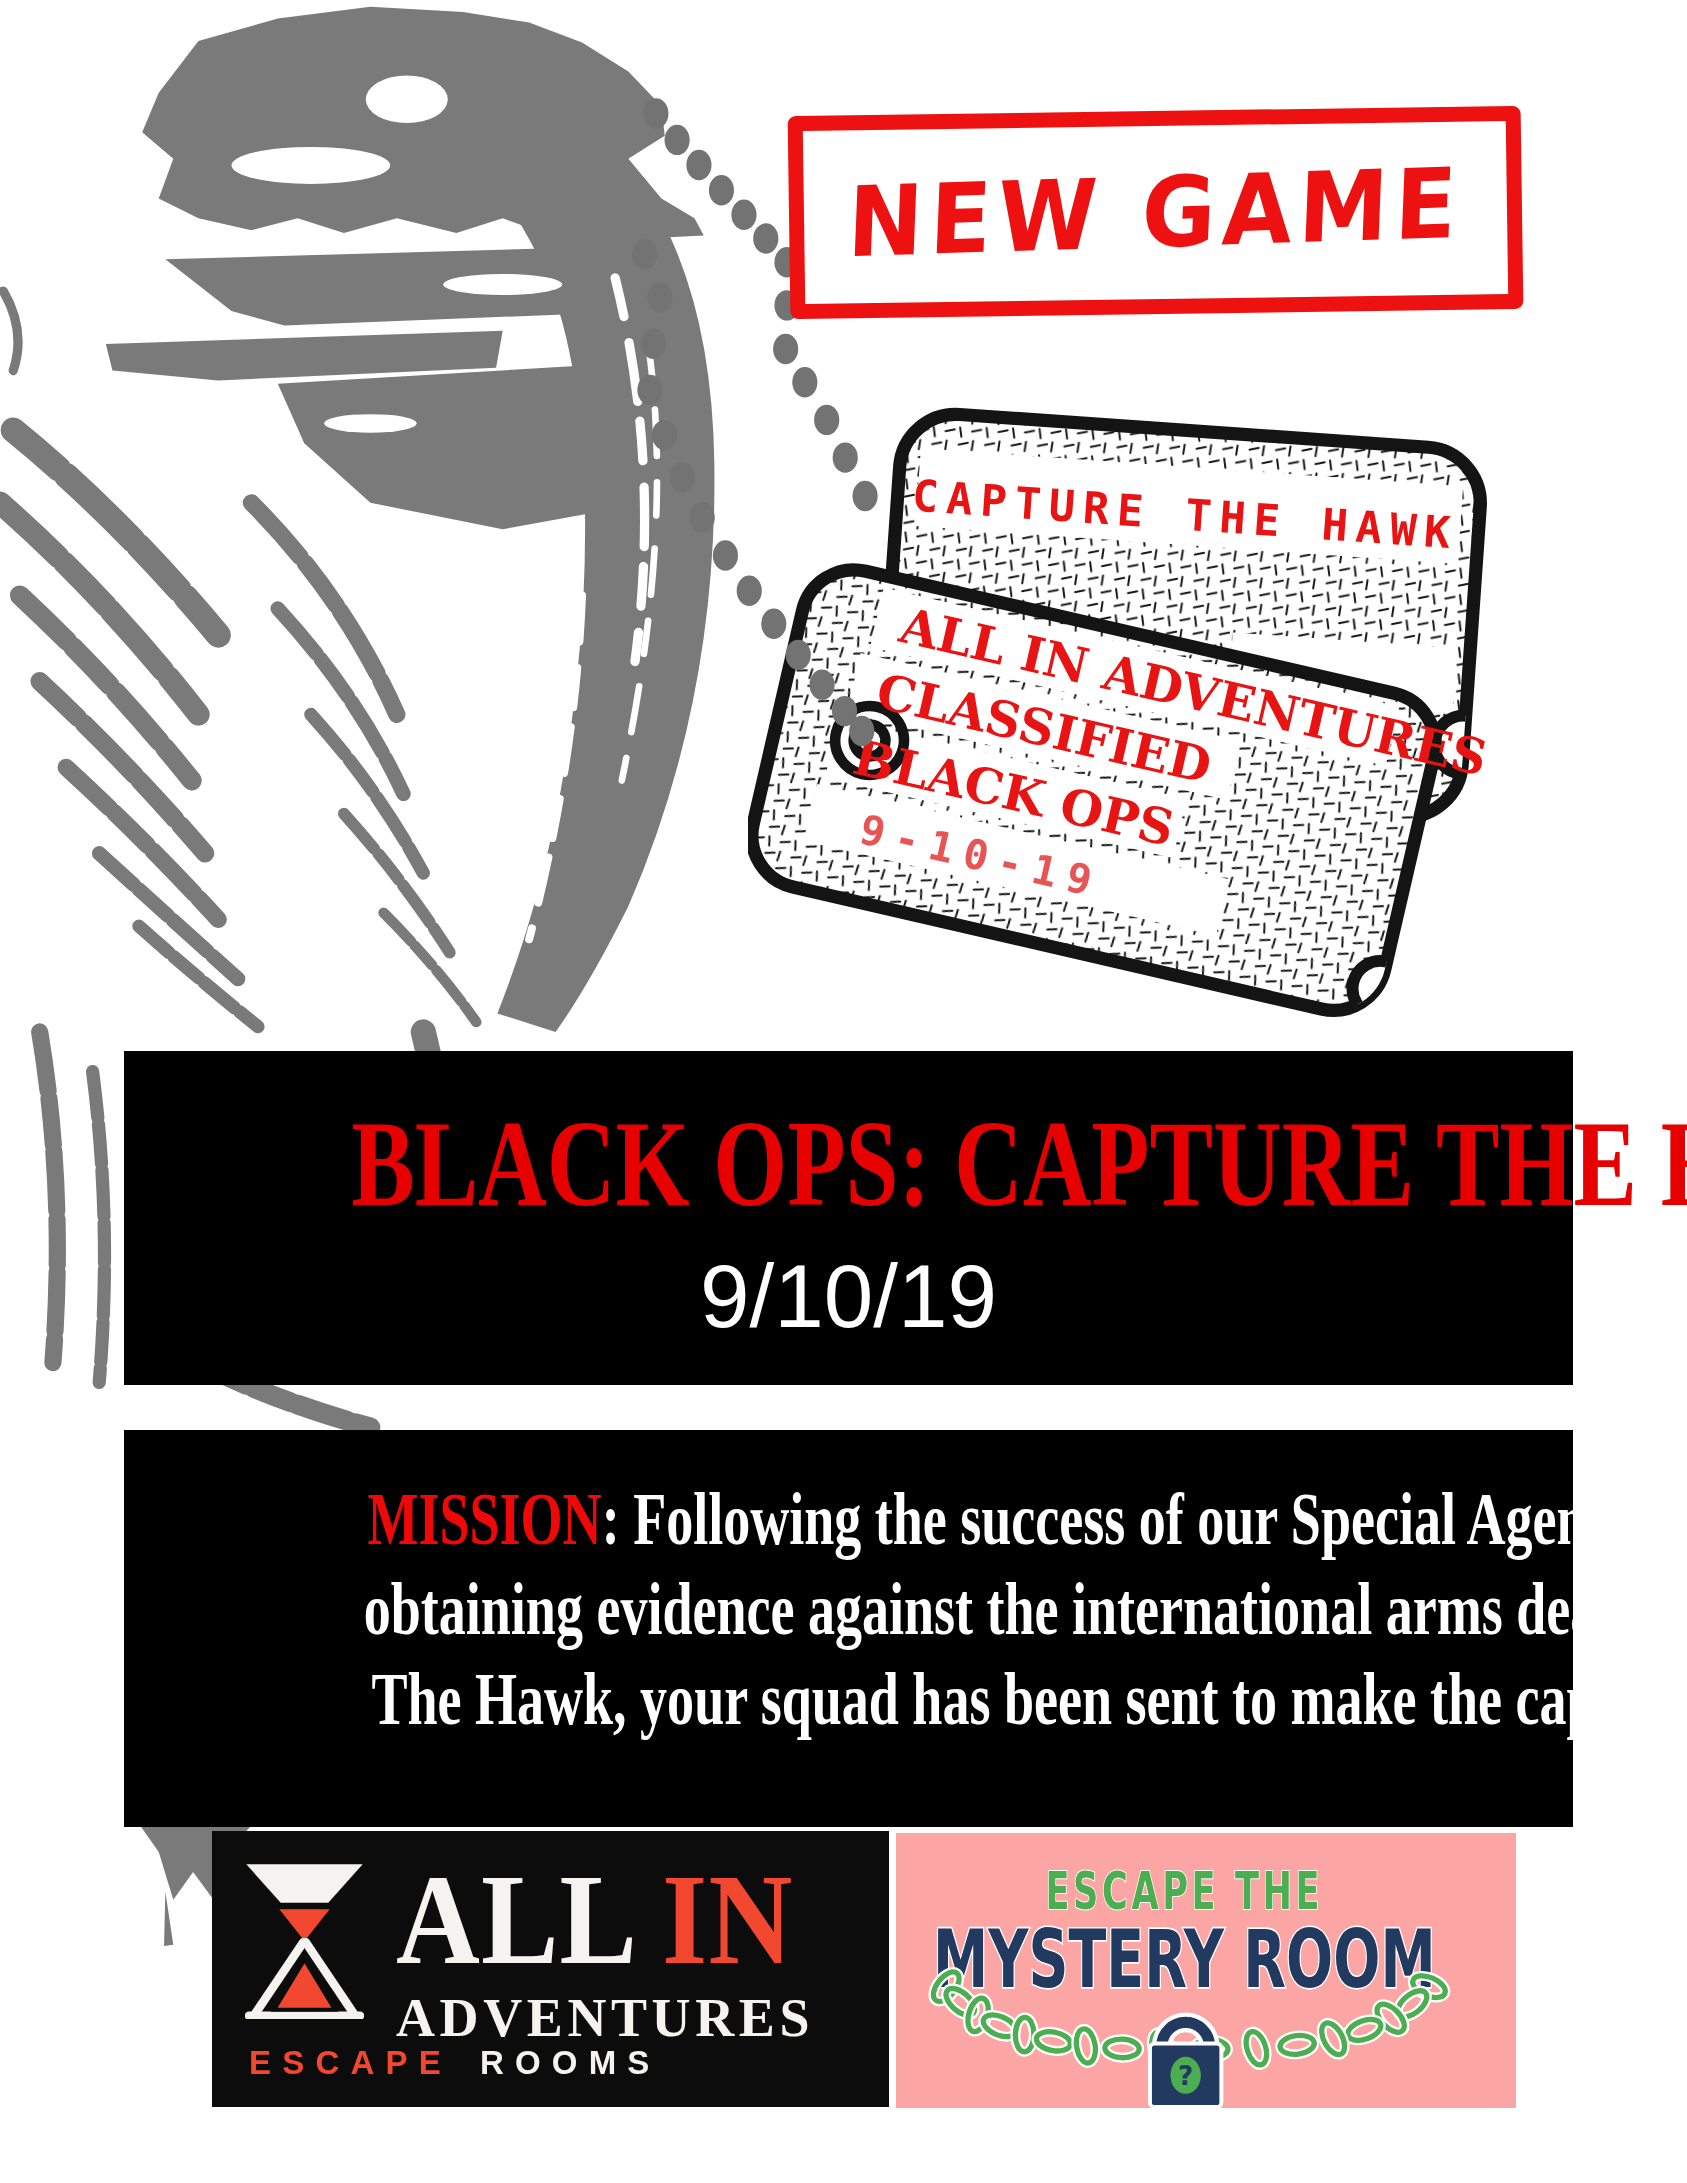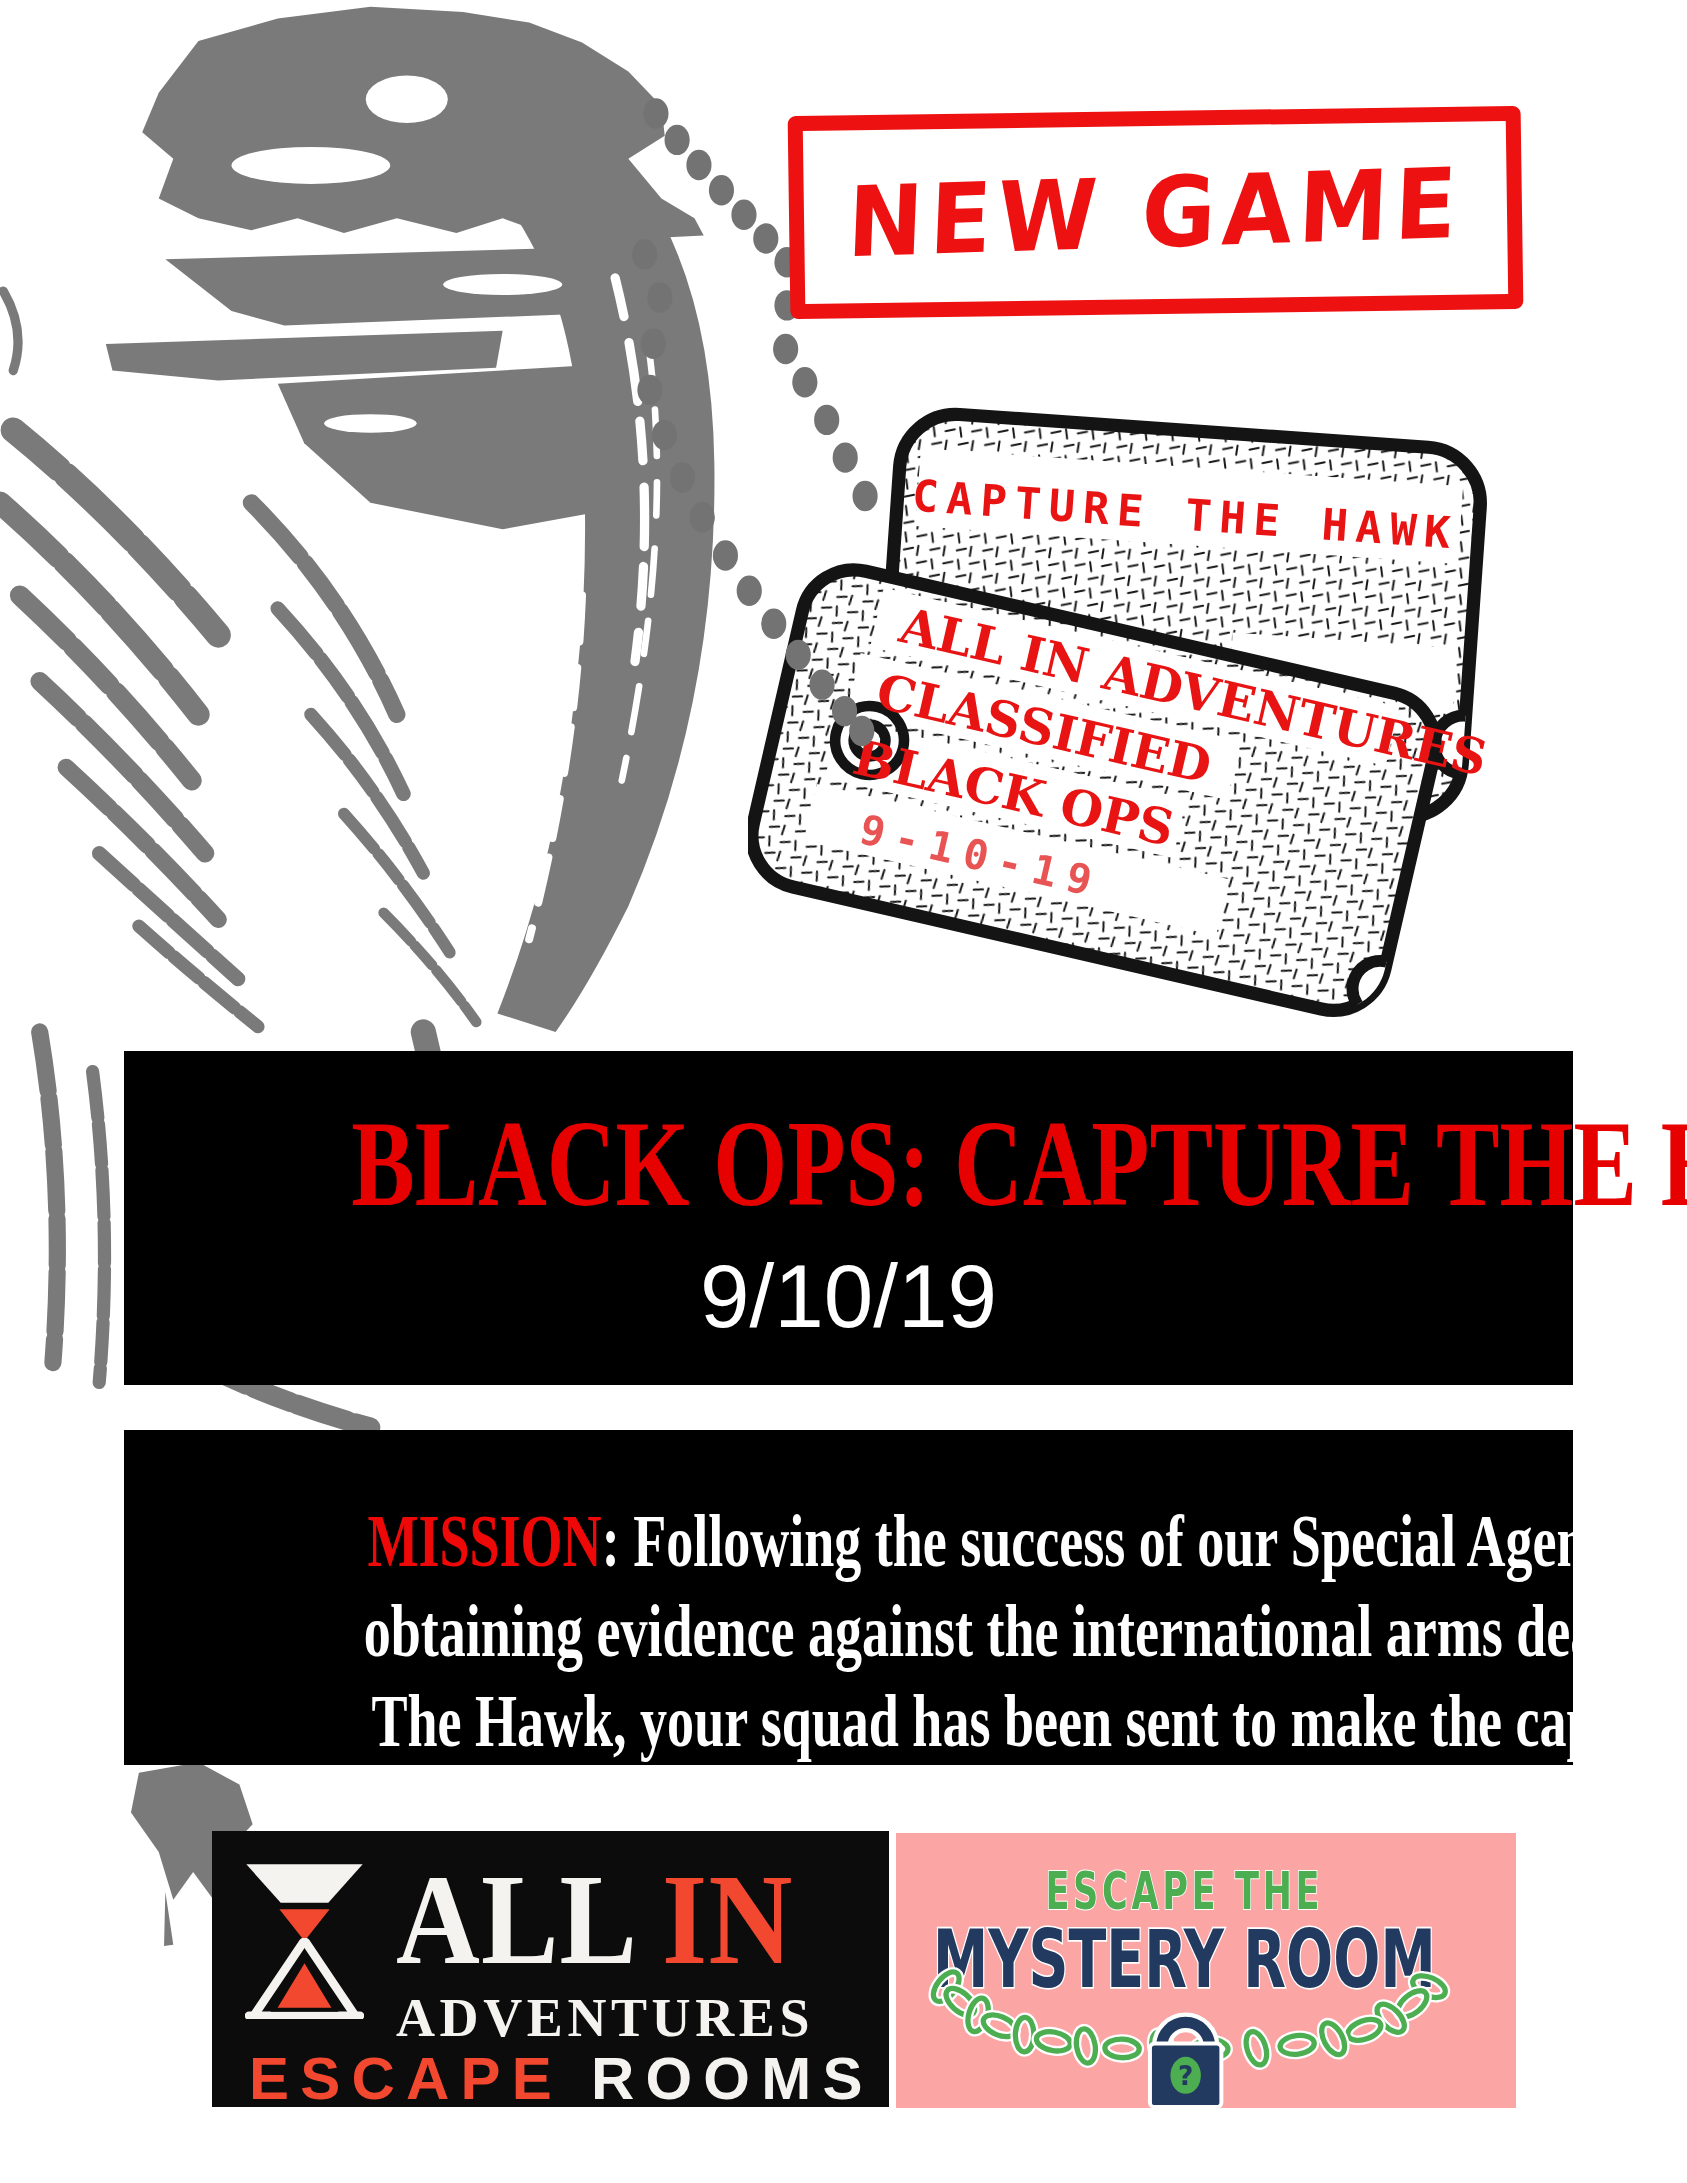--- a/index.html
+++ b/index.html
@@ -17,33 +17,33 @@
          transform:skewX(-4deg) rotate(-1deg) scaleY(1.08);white-space:nowrap;}
 
   
   .banner{left:124px;width:1449px;background:#000;color:#fff;text-align:center;}
   #banner-title{top:1051px;height:334px;}
   .squeeze{display:inline-block;transform:scaleX(0.78);transform-origin:center;white-space:nowrap;}
   .squeeze2{display:inline-block;transform:scaleX(0.73);transform-origin:center;white-space:nowrap;}
   #banner-title .title-line{margin-top:52px;font-weight:bold;font-size:122px;line-height:1.0;color:#e60000;}
   #banner-title .date-line{margin-top:26.5px;font-family:"Liberation Sans", sans-serif;
         font-weight:normal;font-size:89px;line-height:1.0;color:#fff;}
-  #banner-mission{top:1430px;height:335px;padding-top:66px;box-sizing:border-box;}
+  #banner-mission{top:1430px;height:397px;padding-top:44px;box-sizing:border-box;}
   #banner-mission .m-line{font-weight:bold;font-size:74px;line-height:90px;color:#fff;}
   #banner-mission .m-label{color:#ee0808;}
 
   
   #logo-allin{left:212px;top:1831px;width:629px;height:276px;background:#0c0c0c;padding-left:48px;}
   #logo-allin .txt{position:absolute;left:184px;white-space:nowrap;}
   #allin-line1{top:24px;font-weight:bold;font-size:129px;line-height:1;letter-spacing:1.3px;
                transform:scaleX(0.90);transform-origin:left;}
   #allin-line1 .w1{color:#f5f3ef;} #allin-line1 .w2{color:#f1482f;}
   #allin-line2{top:160px;font-weight:bold;font-size:54px;line-height:1;letter-spacing:4.6px;color:#f5f3ef;}
   #allin-line3{position:absolute;left:37px;top:213px;font-family:"Liberation Sans", sans-serif;
-               font-weight:bold;font-size:60px;letter-spacing:11.2px;white-space:nowrap;}
+               font-weight:bold;font-size:33px;letter-spacing:11.2px;white-space:nowrap;}
   #allin-line3 .w1{color:#f1482f;margin-right:28px;} #allin-line3 .w2{color:#f5f3ef;}
 
   
   #logo-mystery{left:896px;top:1833px;width:620px;height:275px;background:#fca5a5;}
 </style>
 </head>
 <body>
 
 <div id="page">
 

